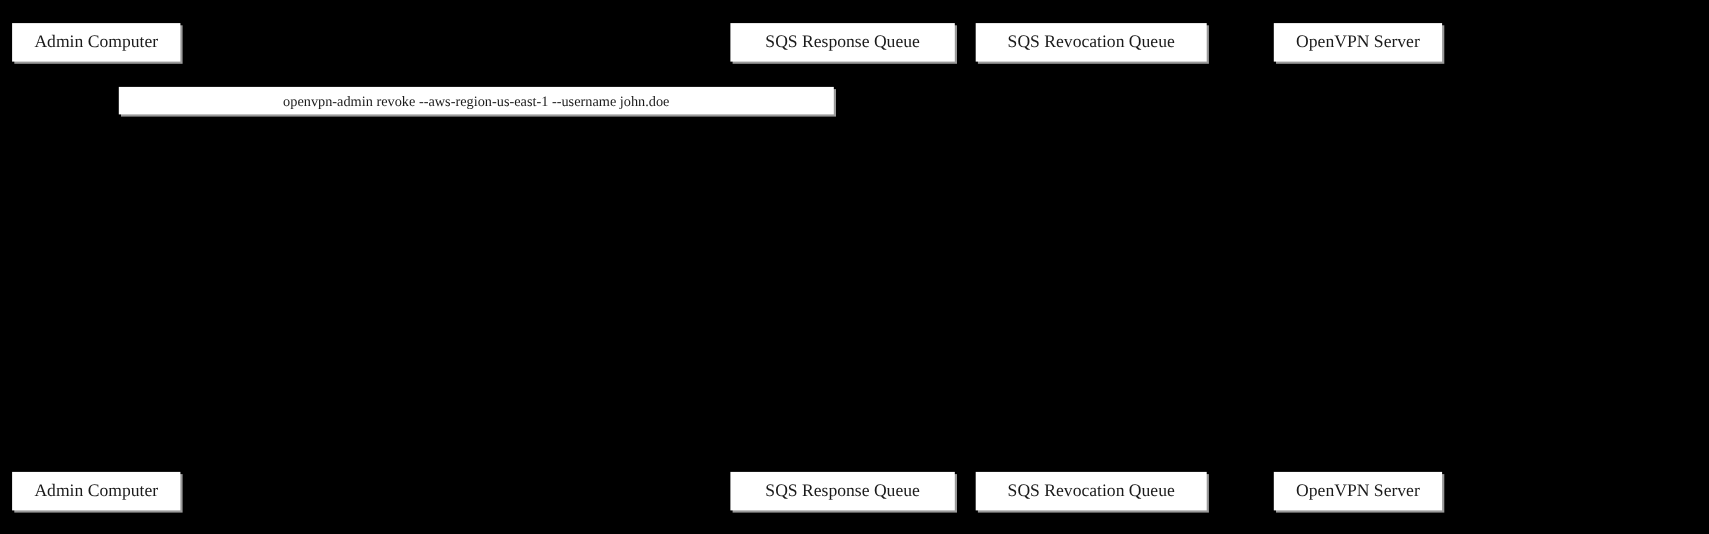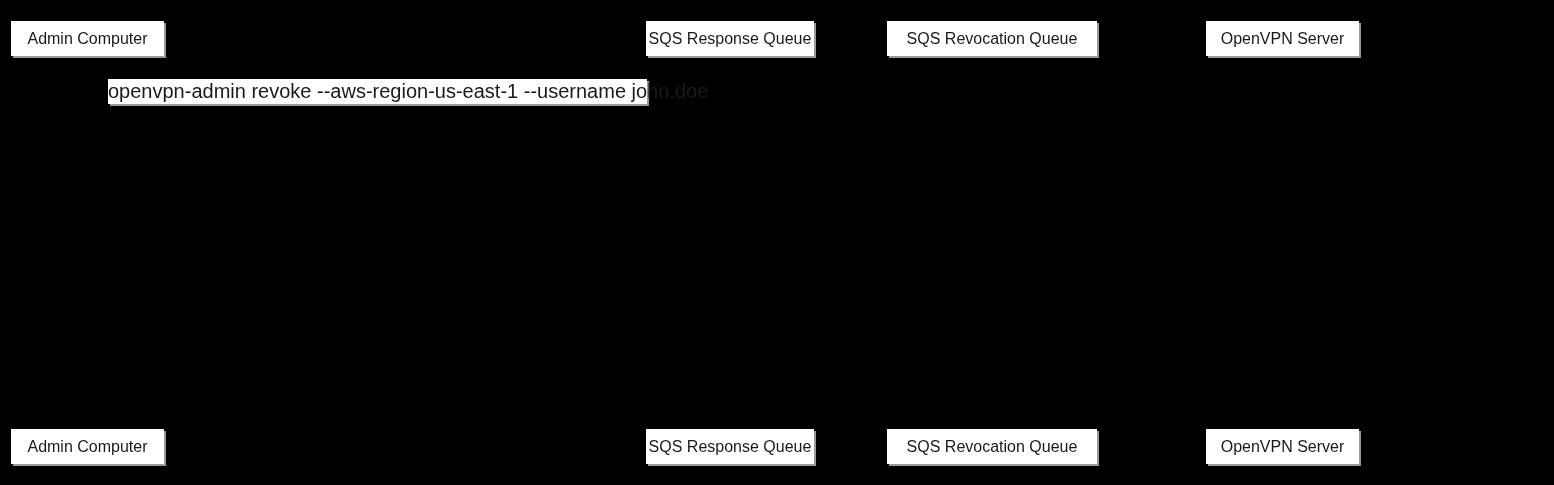--- a/index.html
+++ b/index.html
@@ -6,49 +6,49 @@
     margin: 0;
     padding: 0;
     background: #000000;
   }
   .diagram {
     position: relative;
     width: 1554px;
     height: 485px;
     background: #000000;
     overflow: hidden;
-    font-family: Liberation Sans, sans-serif;
+    font-family: Liberation Serif, serif;
   }
   .pbox {
     position: absolute;
     height: 35px;
     background: #ffffff;
     color: #1a1a1a;
     font-size: 16px;
     line-height: 35px;
     text-align: center;
     white-space: nowrap;
     box-sizing: border-box;
     box-shadow: 2px 2px 0 #999999;
   }
   .p0 { left: 11px;   width: 153px; }
-  .p1 { left: 646px;  width: 168px; }
+  .p1 { left: 664px;  width: 204px; }
   .p2 { left: 859px;  width: 210px; margin-left: 28px; }
-  .p3 { left: 1206px; width: 153px; }
+  .p3 { left: 1158px; width: 153px; }
   .row-top    { top: 21px; }
   .row-bottom { top: 429px; }
   .msg-label {
     position: absolute;
     left: 108px;
     top: 79px;
-    width: 539px;
+    width: 650px;
     height: 25px;
     background: #ffffff;
     color: #1a1a1a;
-    font-size: 20px;
+    font-size: 13px;
     line-height: 25px;
     text-align: center;
     white-space: nowrap;
     box-shadow: 2px 2px 0 #999999;
   }
 </style>
 </head>
 <body>
 
 <div class="diagram">

